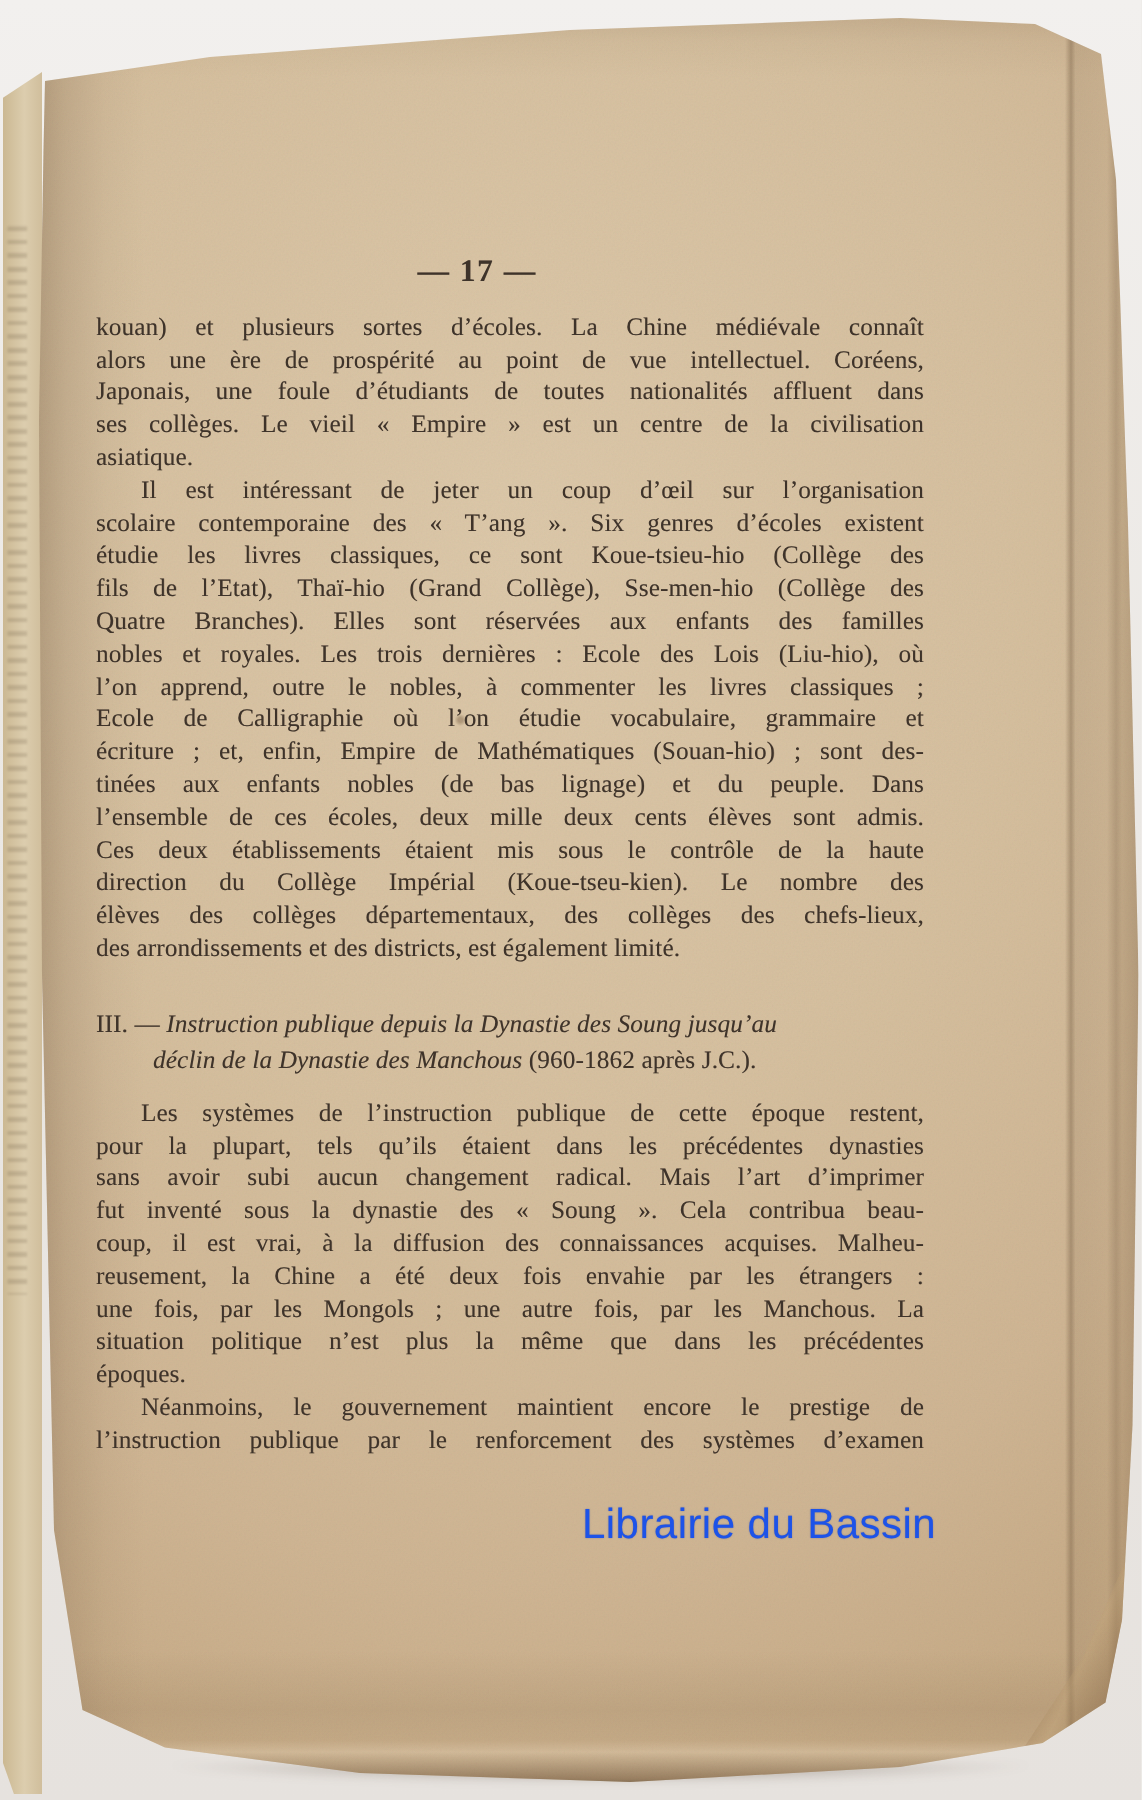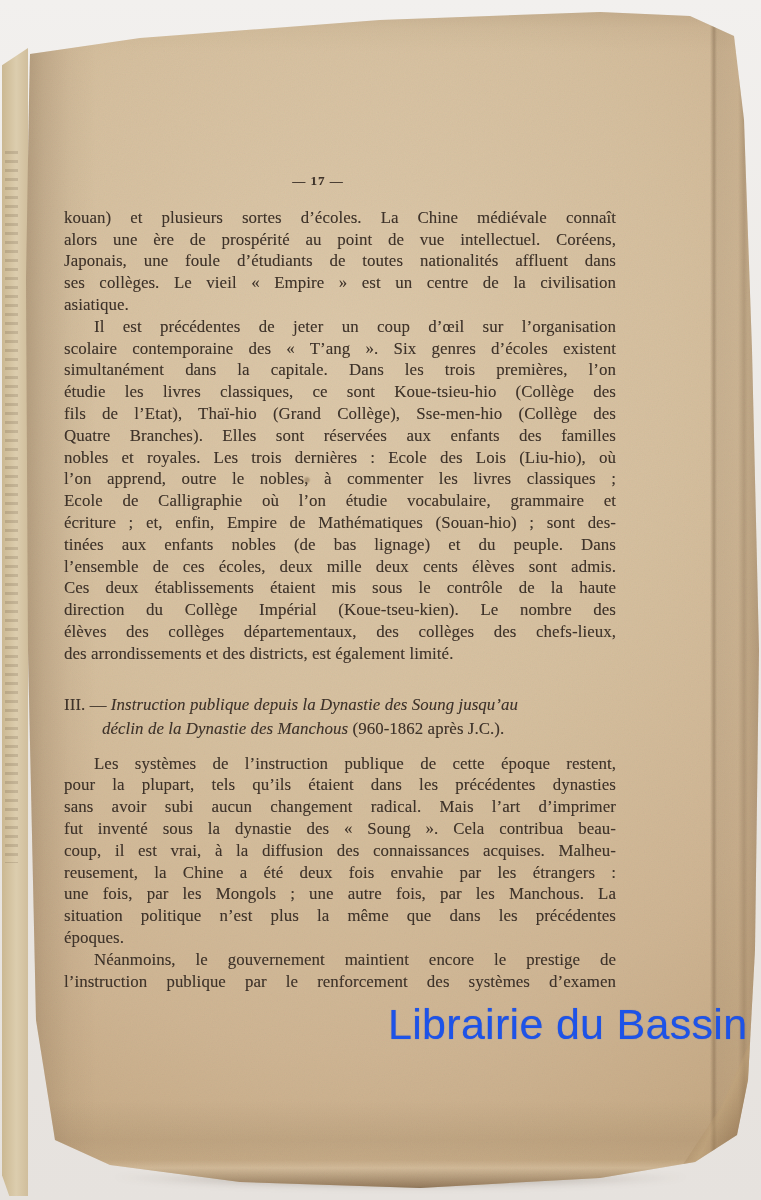--- a/index.html
+++ b/index.html
@@ -46,34 +46,34 @@
       673px 1152px,578px 1168px,398px 1178px,218px 1172px,88px 1155px,33px 1130px,
       14px 1010px,6px 640px,4px 270px,7px 90px);
     opacity:.08;mix-blend-mode:multiply;pointer-events:none;}
 
   
   .content{position:absolute;left:64px;top:170px;width:552px;z-index:4;
     font-family:"Liberation Serif","DejaVu Serif",serif;
     font-size:16.8px;line-height:21.8px;color:#3e332a;
     letter-spacing:.1px;
     text-shadow:.2px .2px 0 rgba(62,50,40,.35);}
-  .page-number{text-align:center;font-weight:bold;font-size:13px;letter-spacing:1px;
+  .page-number{text-align:center;font-weight:bold;font-size:21px;letter-spacing:1px;
     margin-bottom:15px;transform:translateX(-22px);}
   .tline{text-align:justify;text-align-last:justify;}
   .tline.lastleft{text-align-last:left;}
   .tline.ind{text-indent:30px;}
   .heading{margin-top:28px;margin-bottom:12px;line-height:24px;}
   .heading .ital{font-style:italic;}
   .heading .roman{font-style:normal;}
   .h-indent{padding-left:38px;}
 
   
   .watermark{position:absolute;left:388px;top:1000px;z-index:5;
     font-family:"Liberation Sans","DejaVu Sans",sans-serif;
-    font-size:43px;font-weight:400;letter-spacing:.3px;
+    font-size:28px;font-weight:400;letter-spacing:.3px;
     text-shadow:0 0 1px rgba(20,45,150,.45);}
 </style>
 </head>
 <body>
 
 <div class="stage">
 
   <div class="prev-edge">
     <div class="ghost"></div>
   </div>
@@ -98,23 +98,22 @@
 
     <div>
         <div class="tline">kouan) et plusieurs sortes d’écoles. La Chine médiévale connaît</div>
         <div class="tline">alors une ère de prospérité au point de vue intellectuel. Coréens,</div>
         <div class="tline">Japonais, une foule d’étudiants de toutes nationalités affluent dans</div>
         <div class="tline">ses collèges. Le vieil « Empire » est un centre de la civilisation</div>
         <div class="tline lastleft">asiatique.</div>
       </div>
 
     <div>
-        <div class="tline ind">Il est précédentes de jeter un coup d’œil sur l’organisation</div>
+        <div class="tline ind">Il est intéressant de jeter un coup d’œil sur l’organisation</div>
         <div class="tline">scolaire contemporaine des « T’ang ». Six genres d’écoles existent</div>
-        <div class="tline">simultanément dans la capitale. Dans les trois premières, l’on</div>
         <div class="tline">étudie les livres classiques, ce sont Koue-tsieu-hio (Collège des</div>
         <div class="tline">fils de l’Etat), Thaï-hio (Grand Collège), Sse-men-hio (Collège des</div>
         <div class="tline">Quatre Branches). Elles sont réservées aux enfants des familles</div>
         <div class="tline">nobles et royales. Les trois dernières : Ecole des Lois (Liu-hio), où</div>
         <div class="tline">l’on apprend, outre le nobles, à commenter les livres classiques ;</div>
         <div class="tline">Ecole de Calligraphie où l’on étudie vocabulaire, grammaire et</div>
         <div class="tline">écriture ; et, enfin, Empire de Mathématiques (Souan-hio) ; sont des-</div>
         <div class="tline">tinées aux enfants nobles (de bas lignage) et du peuple. Dans</div>
         <div class="tline">l’ensemble de ces écoles, deux mille deux cents élèves sont admis.</div>
         <div class="tline">Ces deux établissements étaient mis sous le contrôle de la haute</div>

